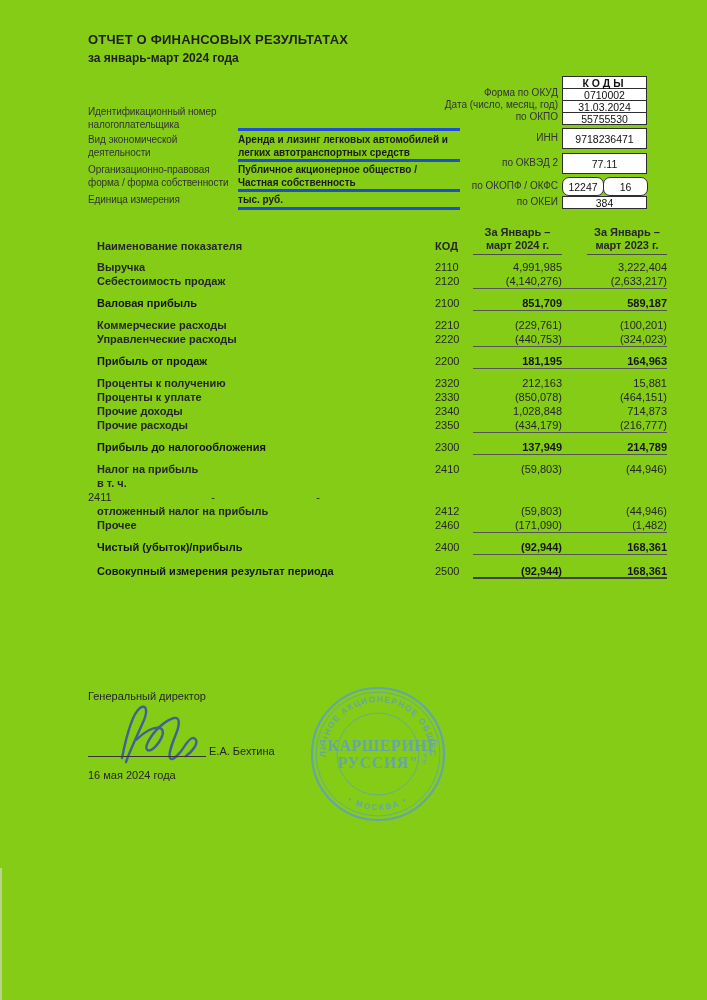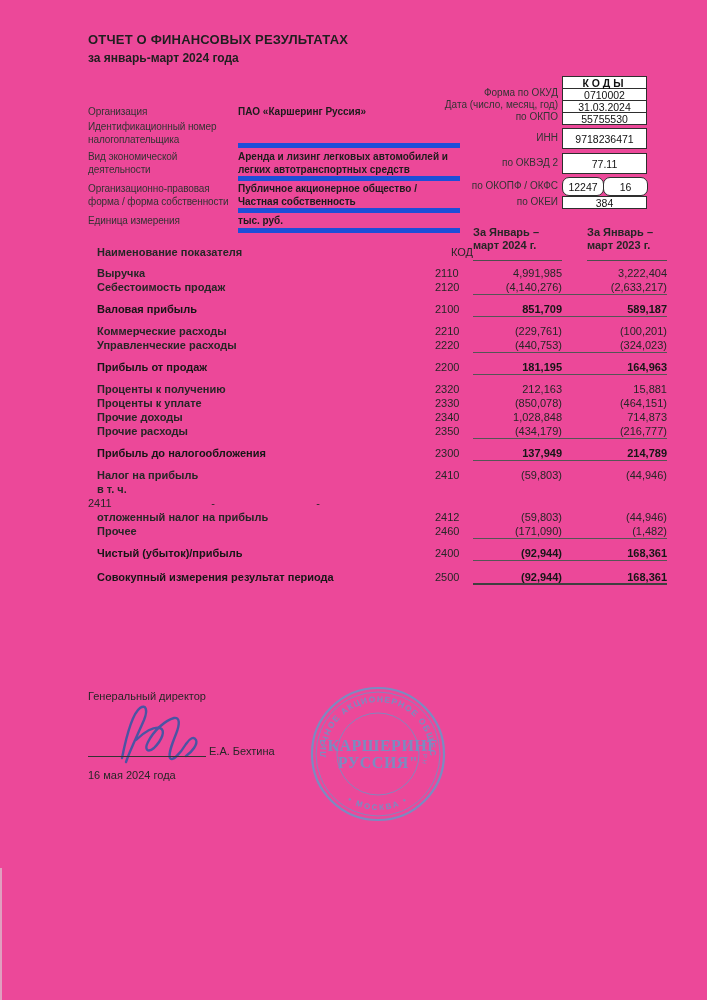--- a/index.html
+++ b/index.html
@@ -1,16 +1,16 @@
 <!DOCTYPE html>
 <html><head>
 <meta charset="utf-8">
 <style>
   html,body{margin:0;padding:0;background:#ffffff;}
-  .page{position:relative;width:707px;height:1000px;background:#ec4899;
+  .page{position:relative;width:707px;height:1000px;background:#84cc16;
         font-family:"Liberation Sans",sans-serif;color:#262626;overflow:hidden;}
   .edge-artifact{position:absolute;left:0;top:868px;width:2px;height:132px;background:#d9d9d9;opacity:.6;}
 
   
   .titles{position:absolute;left:88px;top:32px;}
   .title1{font-size:13px;font-weight:bold;letter-spacing:.2px;color:#1f1f1f;}
   .title2{font-size:12px;font-weight:bold;margin-top:4px;color:#1f1f1f;}
 
   
   .codes-label{position:absolute;font-size:10px;color:#333;white-space:nowrap;text-align:right;right:149px;}
@@ -23,35 +23,35 @@
   .cb-split{display:flex;margin-top:3px;}
   .cb-split .cb{flex:none;height:19px;line-height:18px;border-radius:7px;}
   .cb-split .c1{width:42px;}
   .cb-split .c2{width:45px;margin-left:-1px;margin-top:0;}
 
   
   .org{position:absolute;left:88px;top:106px;width:372px;font-size:10px;}
   .org-row{display:flex;}
   .org-label{width:150px;color:#333;line-height:12.5px;letter-spacing:-.1px;flex:none;}
   .org-value{width:222px;font-weight:bold;color:#1c1c1c;line-height:12.5px;}
-  .org-row.ul .org-value{border-bottom:5px solid #1d4ed8;}
+  .org-row.ul .org-value{border-bottom:3px solid #1d4ed8;}
   .r0{min-height:15px;}
   .r1 .org-value{min-height:22px;}
   .r1{margin-bottom:3px;}
   .r2,.r3{margin-bottom:2px;}
   .r2 .org-value,.r3 .org-value{min-height:24px;}
   .r4 .org-value{min-height:13px;}
 
   
   .stmt{position:absolute;left:88px;top:226px;width:579px;font-size:11px;}
   .t-head{display:flex;align-items:flex-end;}
   .h-name{flex:none;width:347px;font-weight:bold;padding-left:9px;box-sizing:border-box;padding-bottom:3px;}
-  .h-code{flex:none;width:38px;font-weight:normal;padding-bottom:3px;text-align:right;}
+  .h-code{flex:none;width:38px;font-weight:bold;padding-bottom:3px;}
   .h-vals{flex:none;width:194px;display:flex;}
-  .h-p{line-height:13px;font-weight:bold;border-bottom:1.5px solid #4d4d4d;padding-bottom:8px;}
+  .h-p{line-height:13px;font-weight:bold;text-align:center;border-bottom:1.5px solid #4d4d4d;padding-bottom:2px;}
   .h-p1{width:89px;}
   .h-gap{width:25px;}
   .h-p2{width:80px;}
   .t-rows{margin-top:6px;}
   .t-row{display:flex;height:14px;line-height:13.5px;}
   .t-row.gap{margin-top:8px;}
   .t-row.gaplg{margin-top:10px;}
   .r-name{flex:none;width:347px;padding-left:9px;box-sizing:border-box;white-space:nowrap;font-weight:bold;}
   .r-code{flex:none;width:38px;}
   .r-vals{flex:none;width:194px;display:flex;}
@@ -104,24 +104,20 @@
     <div class="cb cb-tall" style="margin-top:3px">9718236471</div>
     <div class="cb cb-tall" style="margin-top:4px">77.11</div>
     <div class="cb-split">
       <div class="cb c1">12247</div>
       <div class="cb c2">16</div>
     </div>
     <div class="cb cb-r">384</div>
   </div>
 
   <div class="org">
-    <div class="org-row r0">
-      <div class="org-label">Организация</div>
-      <div class="org-value">ПАО «Каршеринг Руссия»</div>
-    </div>
     <div class="org-row r1 ul">
       <div class="org-label">Идентификационный номер налогоплательщика</div>
       <div class="org-value"></div>
     </div>
     <div class="org-row r2 ul">
       <div class="org-label">Вид экономической деятельности</div>
       <div class="org-value">Аренда и лизинг легковых автомобилей и легких автотранспортных средств</div>
     </div>
     <div class="org-row r3 ul">
       <div class="org-label">Организационно-правовая форма / форма собственности</div>

